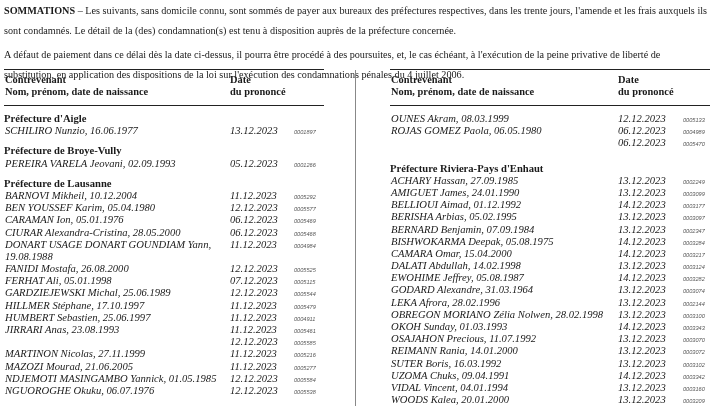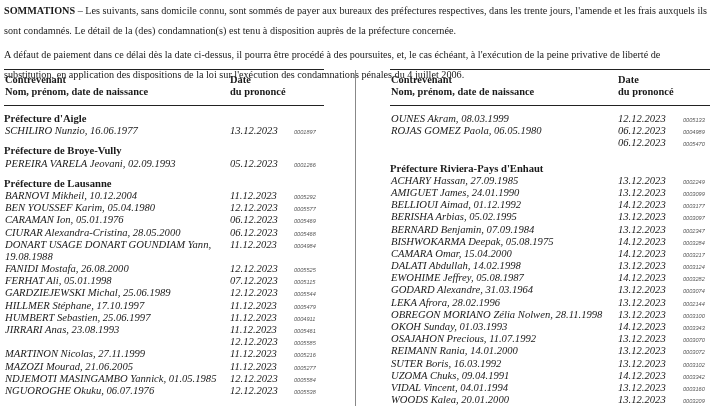--- a/index.html
+++ b/index.html
@@ -234,21 +234,21 @@
           <span class="name">GODARD Alexandre, 31.03.1964</span>
           <span class="date">13.12.2023</span>
           <span class="ref">0003074</span>
         </div>
         <div class="row">
           <span class="name">LEKA Afrora, 28.02.1996</span>
           <span class="date">13.12.2023</span>
           <span class="ref">0002144</span>
         </div>
         <div class="row">
-          <span class="name">OBREGON MORIANO Zélia Nolwen, 28.11.1998</span>
+          <span class="name">OBREGON MORIANO Zélia Nolwen, 28.02.1998</span>
           <span class="date">13.12.2023</span>
           <span class="ref">0003100</span>
         </div>
         <div class="row">
           <span class="name">OKOH Sunday, 01.03.1993</span>
           <span class="date">14.12.2023</span>
           <span class="ref">0003343</span>
         </div>
         <div class="row">
           <span class="name">OSAJAHON Precious, 11.07.1992</span>

